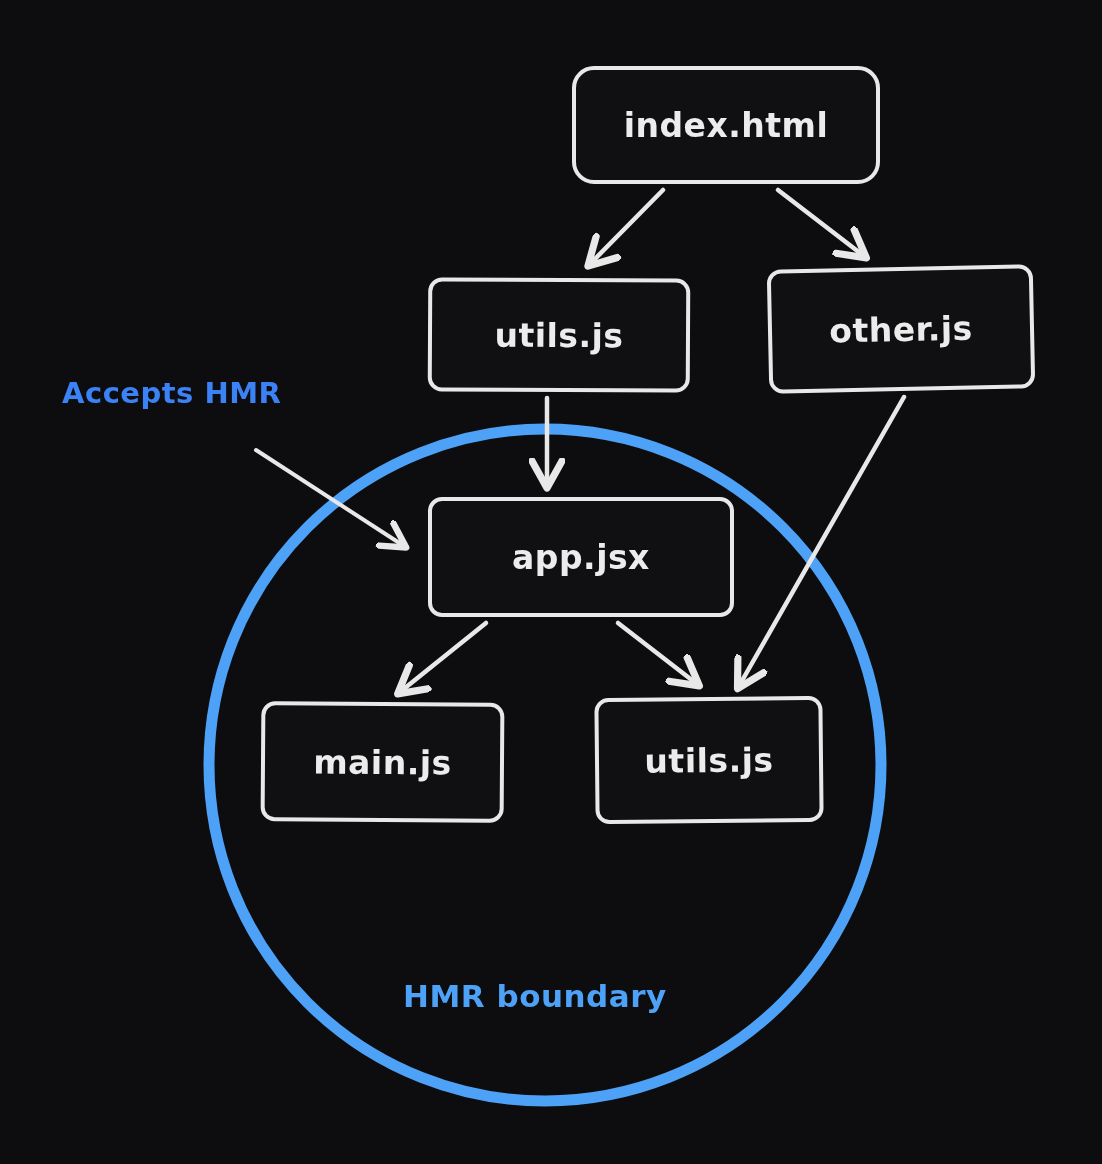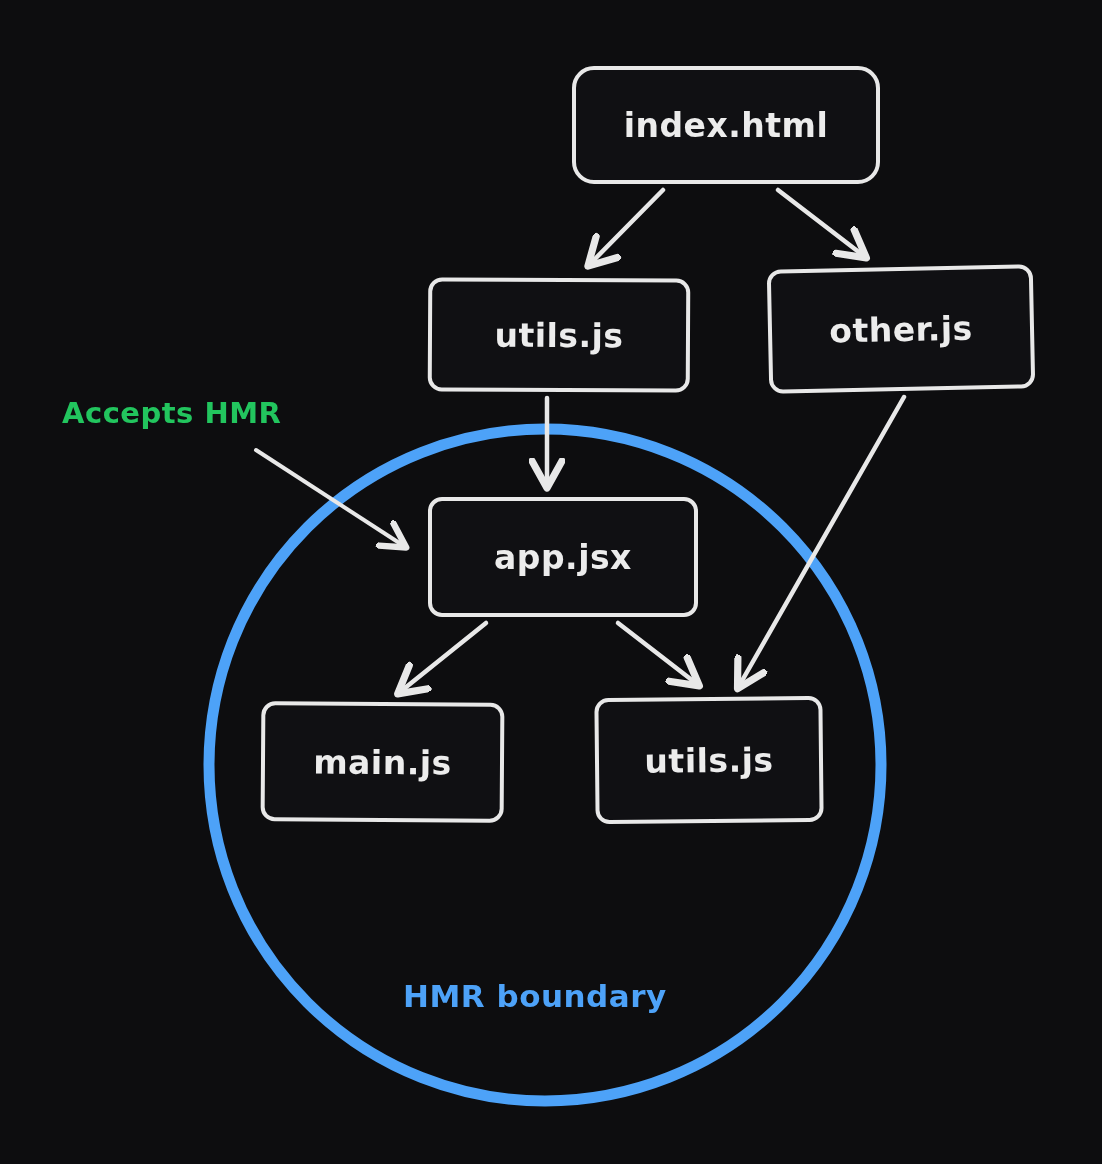--- a/index.html
+++ b/index.html
@@ -28,28 +28,28 @@
     font-weight: bold;
     font-size: 33px;
     letter-spacing: 0.5px;
     display: flex;
     align-items: center;
     justify-content: center;
   }
   .node-index { left: 572px; top: 66px;  width: 308px; height: 118px; border-radius: 22px; }
   .node-main  { left: 428px; top: 278px; width: 262px; height: 114px; transform: rotate(0.3deg); }
   .node-other { left: 768px; top: 267px; width: 266px; height: 124px; transform: rotate(-1.2deg); }
-  .node-app   { left: 428px; top: 497px; width: 270px; height: 120px; }
+  .node-app   { left: 428px; top: 497px; width: 306px; height: 120px; }
   .node-stuff { left: 261px; top: 702px; width: 243px; height: 120px; transform: rotate(0.4deg); }
   .node-utils { left: 595px; top: 697px; width: 228px; height: 126px; transform: rotate(-0.6deg); }
   .annotation {
     position: absolute;
     z-index: 2;
-    left: 62px; top: 396px;
-    color: #22c55e;
+    left: 62px; top: 376px;
+    color: #3b82f6;
     font-weight: bold;
     font-size: 29px;
     letter-spacing: 0.5px;
   }
   .boundary-label {
     position: absolute;
     z-index: 2;
     left: 403px; top: 978px;
     color: #4da2f8;
     font-weight: bold;

